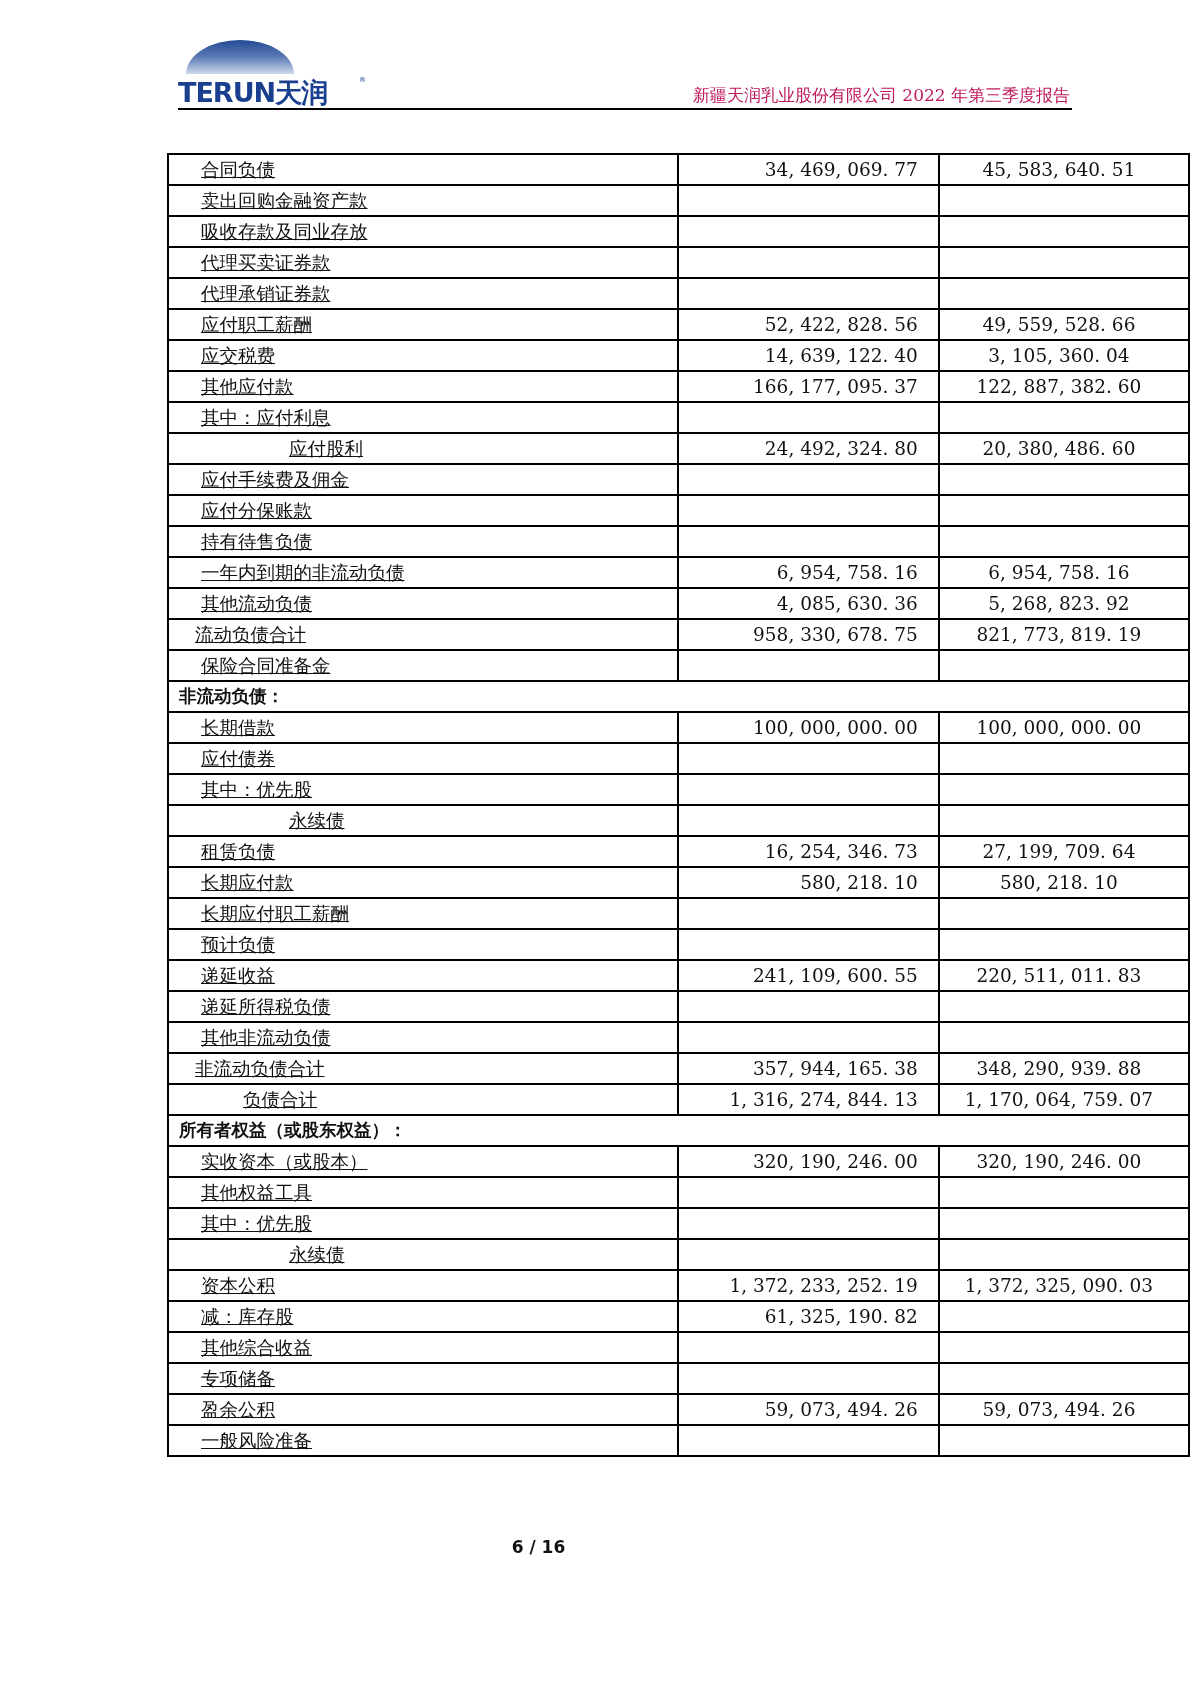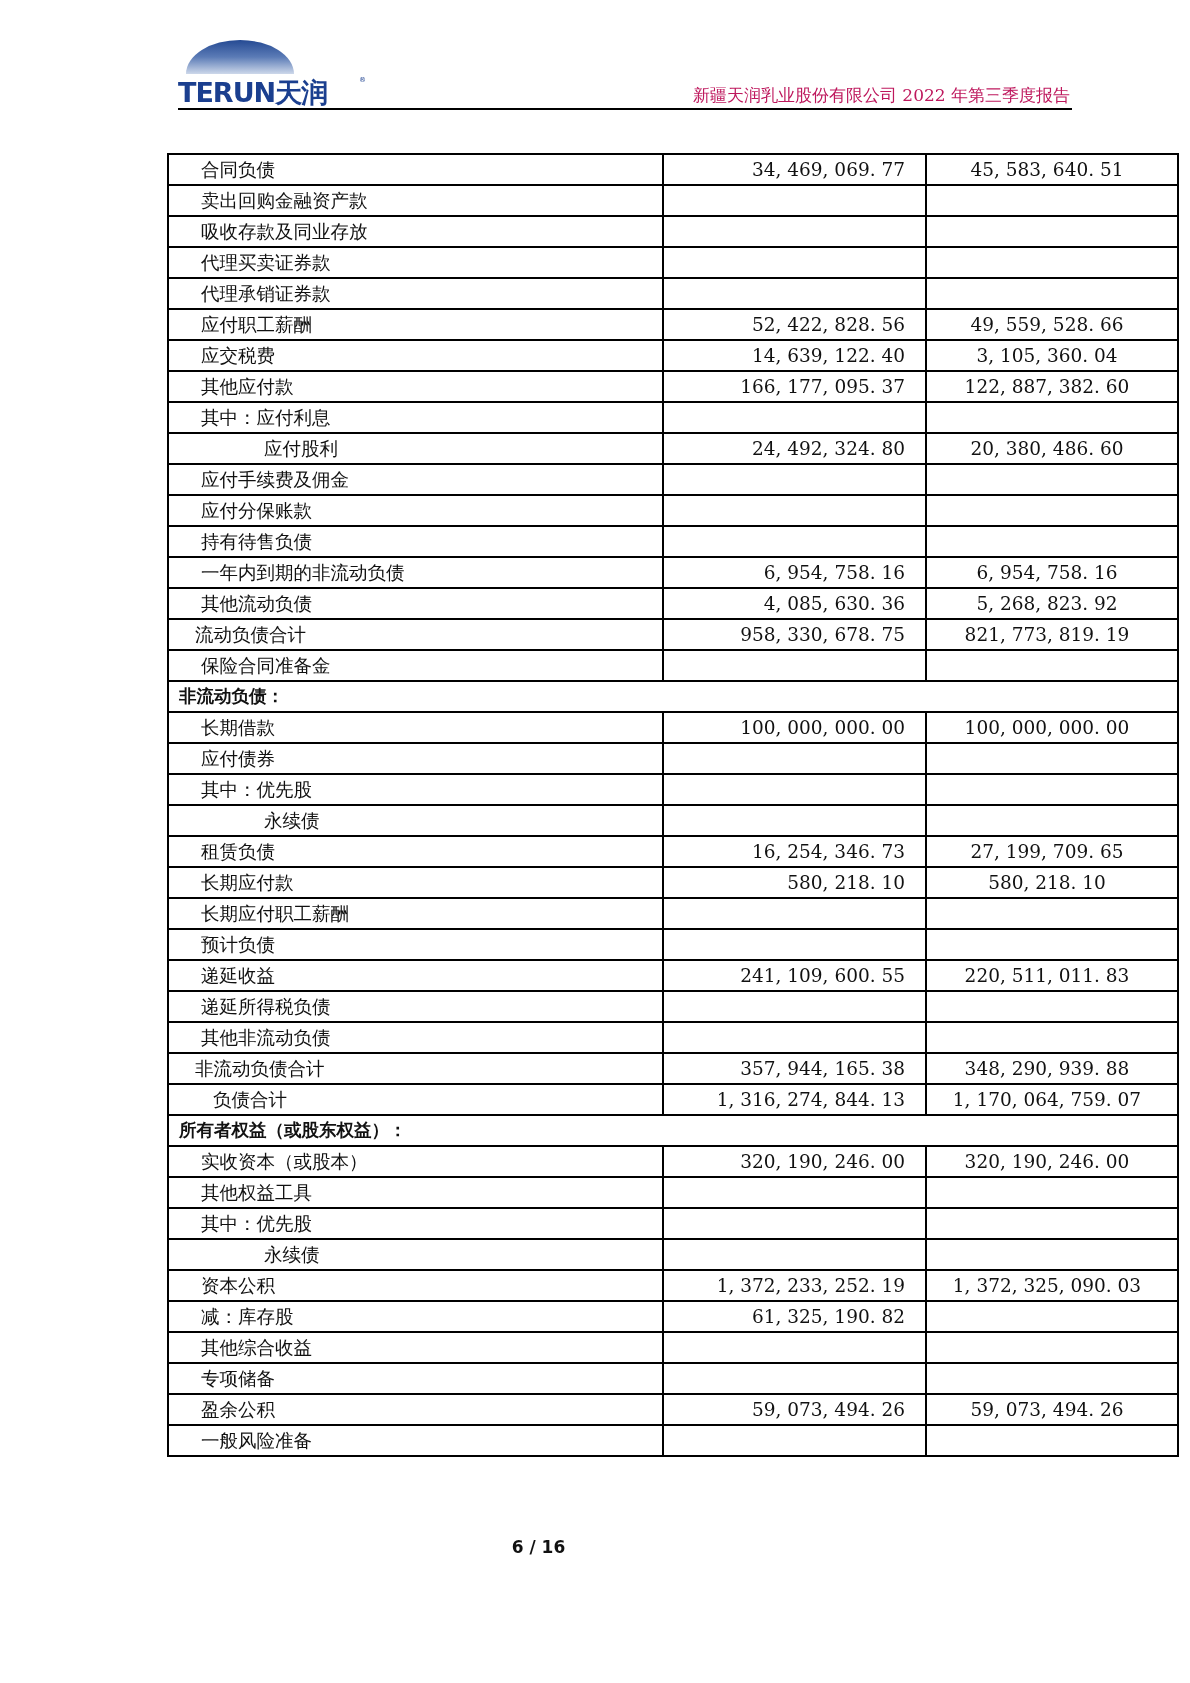--- a/index.html
+++ b/index.html
@@ -13,24 +13,24 @@
     .logo-text { position: absolute; left: 0; top: 40px; font-family: "DejaVu Sans", sans-serif;
                  font-weight: bold; font-size: 27px; color: #1b3f8f; letter-spacing: -1px; line-height: 30px; }
     .logo-reg { position: absolute; left: 181px; top: 38px; font-size: 7px; color: #1b3f8f;
                 font-family: "DejaVu Sans", sans-serif; }
     .report-title { position: absolute; right: 2px; top: 46px; font-size: 17px; color: #be185d; line-height: 22px; }
     .header-rule { position: absolute; left: 0; top: 70px; width: 894px; height: 2px; background: #000; }
 
     .sheet { position: absolute; left: 167px; top: 153px; border-collapse: collapse; }
     .sheet td { border: 2px solid #000; height: 29px; padding: 0; font-size: 18.5px; line-height: 29px;
                 white-space: nowrap; }
-    .sheet td.label { width: 398px; padding-left: 32px; }
+    .sheet td.label { width: 398px; padding-left: 32px; text-decoration: underline; }
     .sheet td.label.indent2 { padding-left: 26px; }
-    .sheet td.label.indent3 { padding-left: 44px; }
-    .sheet td.label.indent4 { padding-left: 95px; }
+    .sheet td.label.indent3 { padding-left: 74px; }
+    .sheet td.label.indent4 { padding-left: 120px; }
     .sheet td.section { padding-left: 10px; font-weight: bold; font-family: "DejaVu Sans", sans-serif; font-size: 17.5px; }
     .sheet td.num { width: 241px; text-align: right; padding-right: 20px; }
     .sheet td.num2 { width: 240px; text-align: center; padding-right: 10px; }
 
     .page-num { position: absolute; left: 0; width: 1077px; top: 1537px; text-align: center;
                 font-size: 17px; font-weight: bold; font-family: "DejaVu Sans", sans-serif; }
   </style>
 </head>
 <body>
 
@@ -150,21 +150,21 @@
         <td class="num2"></td>
       </tr>
       <tr>
         <td class="label indent4">永续债</td>
         <td class="num"></td>
         <td class="num2"></td>
       </tr>
       <tr>
         <td class="label">租赁负债</td>
         <td class="num">16, 254, 346. 73</td>
-        <td class="num2">27, 199, 709. 65</td>
+        <td class="num2">27, 199, 709. 64</td>
       </tr>
       <tr>
         <td class="label">长期应付款</td>
         <td class="num">580, 218. 10</td>
         <td class="num2">580, 218. 10</td>
       </tr>
       <tr>
         <td class="label">长期应付职工薪酬</td>
         <td class="num"></td>
         <td class="num2"></td>

